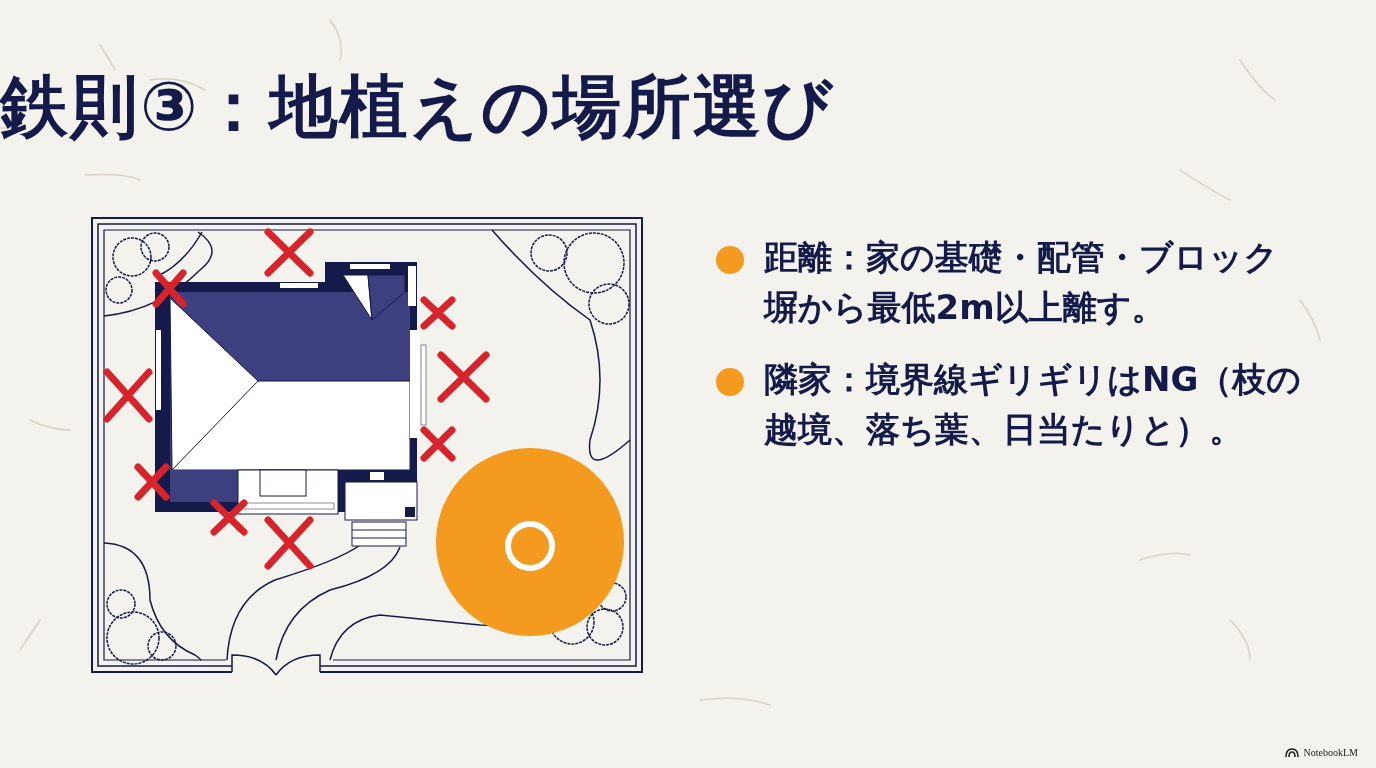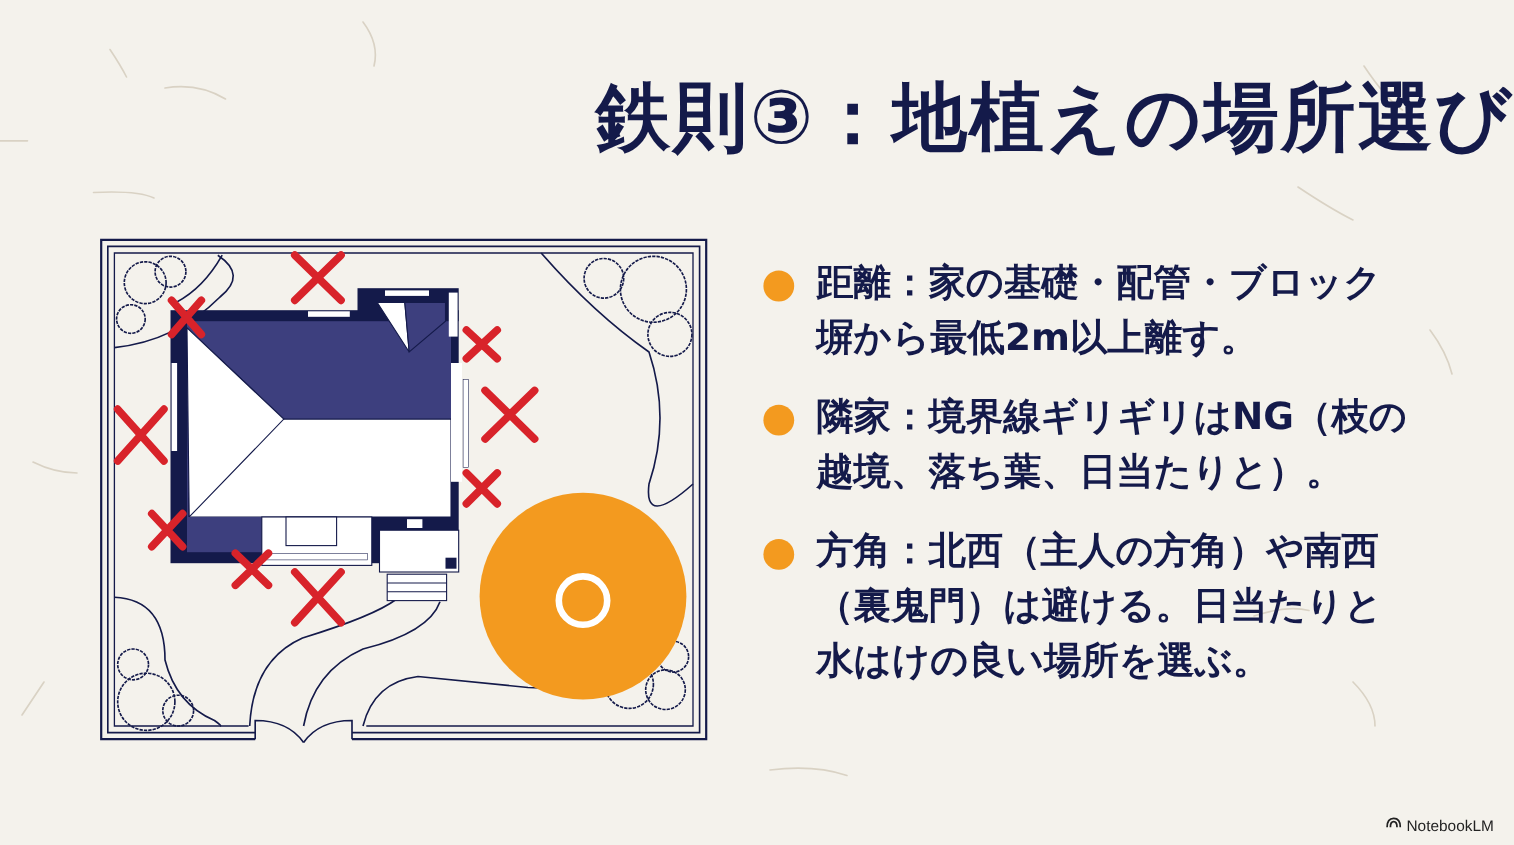--- a/index.html
+++ b/index.html
@@ -5,37 +5,37 @@
     html, body { margin: 0; padding: 0; }
     body {
       width: 1376px; height: 768px; overflow: hidden; position: relative;
       background: #f4f2ec;
       font-family: "DejaVu Sans", "Liberation Sans", sans-serif;
       color: #141a4a;
     }
     .paper-fibers { position: absolute; inset: 0; pointer-events: none; }
     .title {
       position: absolute; left: 0; right: 0; top: 62px;
-      text-align: right; font-size: 68px; font-weight: bold;
+      text-align: left; font-size: 68px; font-weight: bold;
       letter-spacing: 2px; color: #141a4a; margin: 0;
     }
     .plan { position: absolute; left: 88px; top: 214px; width: 560px; height: 470px; }
-    .bullets { position: absolute; left: 692px; top: 232px; width: 620px; }
+    .bullets { position: absolute; left: 714px; top: 232px; width: 620px; }
     .bullet { position: relative; padding-left: 50px; margin-bottom: 22px; }
     .bullet-dot {
       position: absolute; left: 2px; top: 14px; width: 28px; height: 28px;
       border-radius: 50%; background: #f39a1f;
     }
     .bullet-text {
       font-size: 34px; font-weight: bold; line-height: 50px; color: #141a4a;
       white-space: pre-line;
     }
     .brand {
       position: absolute; right: 18px; bottom: 10px; display: flex; align-items: flex-start;
-      gap: 5px; font-family: Liberation Sans, sans-serif; font-size: 14px; color: #222;
+      gap: 5px; font-family: Liberation Serif, serif; font-size: 10px; color: #222;
     }
   </style>
 </head>
 <body>
 
 <svg class="paper-fibers" width="1376" height="768">
   <g stroke="#d9d2c4" stroke-width="1.5" fill="none" stroke-linecap="round">
     <path d="M100 45 q10 15 15 25"></path>
     <path d="M150 80 q30 -5 55 10"></path>
     <path d="M85 175 q40 -2 55 5"></path>
@@ -147,26 +147,20 @@
   <div class="bullet">
     <span class="bullet-dot"></span>
     <div class="bullet-text">距離：家の基礎・配管・ブロック
 塀から最低2m以上離す。</div>
   </div>
   <div class="bullet">
     <span class="bullet-dot"></span>
     <div class="bullet-text">隣家：境界線ギリギリはNG（枝の
 越境、落ち葉、日当たりと）。</div>
   </div>
-  <div class="bullet">
-    <span class="bullet-dot"></span>
-    <div class="bullet-text">方角：北西（主人の方角）や南西
-（裏鬼門）は避ける。日当たりと
-水はけの良い場所を選ぶ。</div>
-  </div>
 </div>
 
 <div class="brand">
   <svg width="14" height="11" viewBox="0 0 14 11">
     <path d="M1 10 Q1 2 7 2 Q13 2 13 10" fill="none" stroke="#222" stroke-width="1.6"></path>
     <path d="M4 10 Q4 5 7 5 Q10 5 10 10" fill="none" stroke="#222" stroke-width="1.6"></path>
   </svg>
   <span>NotebookLM</span>
 </div>
 

